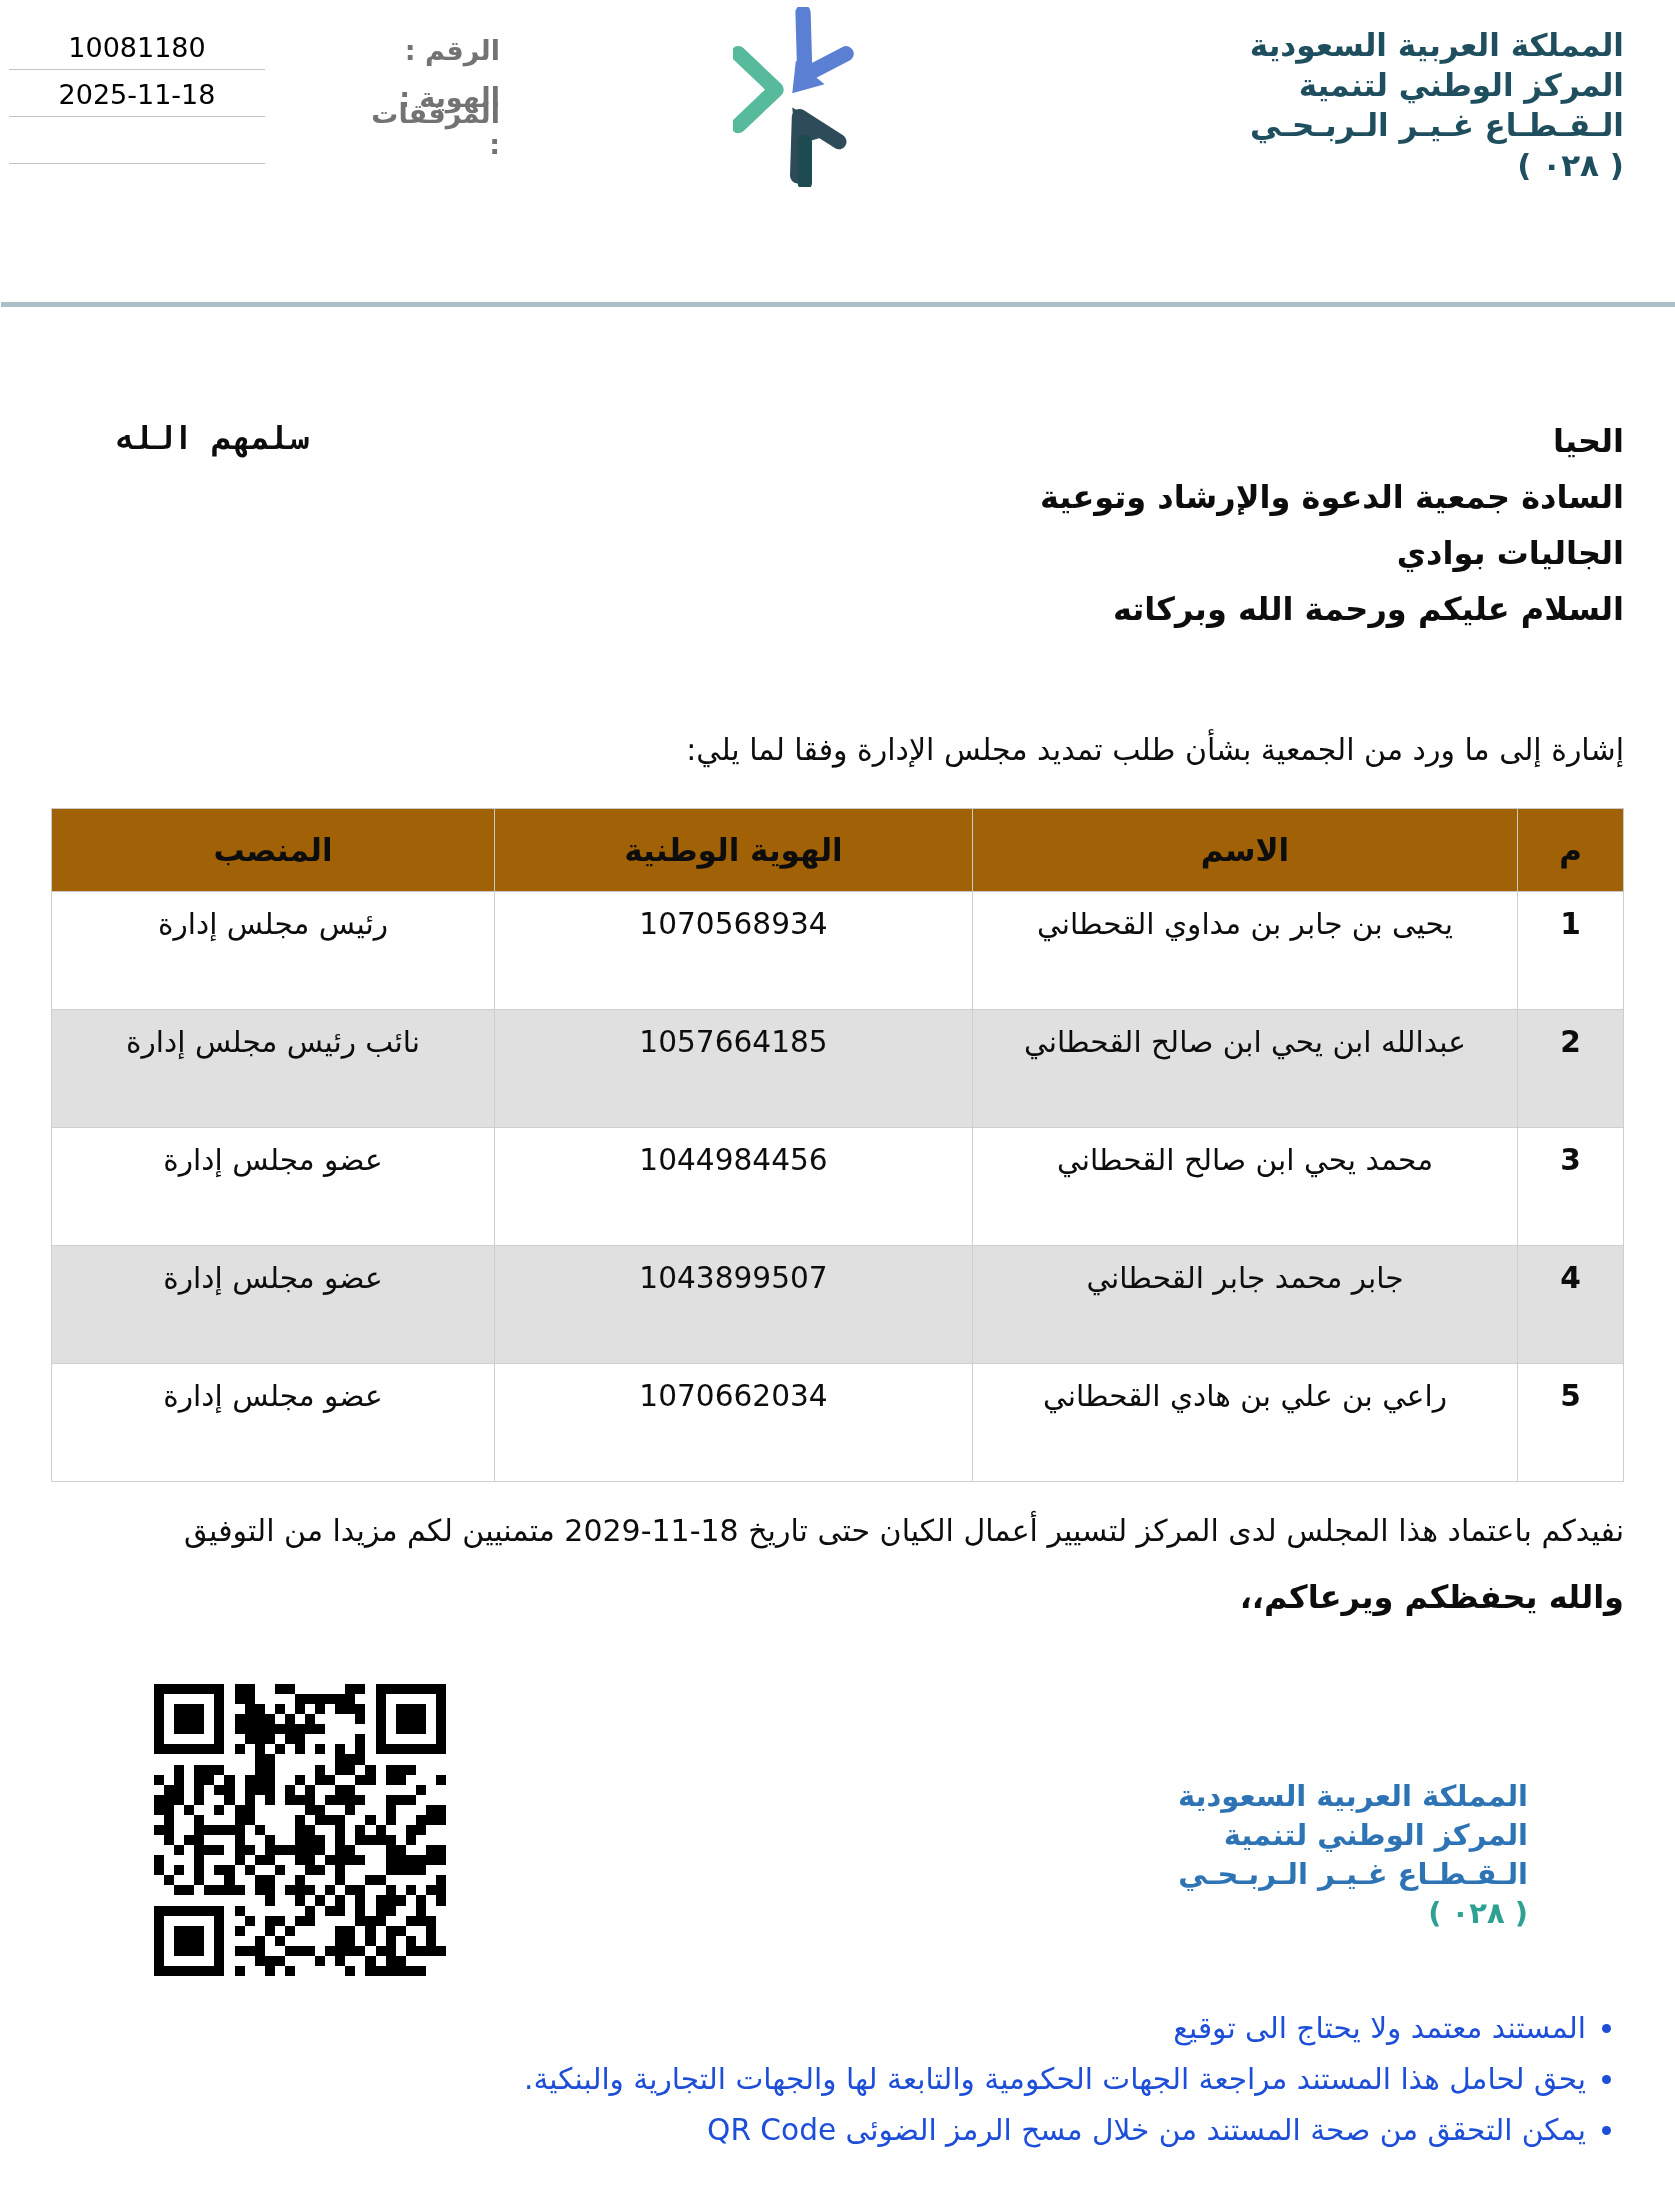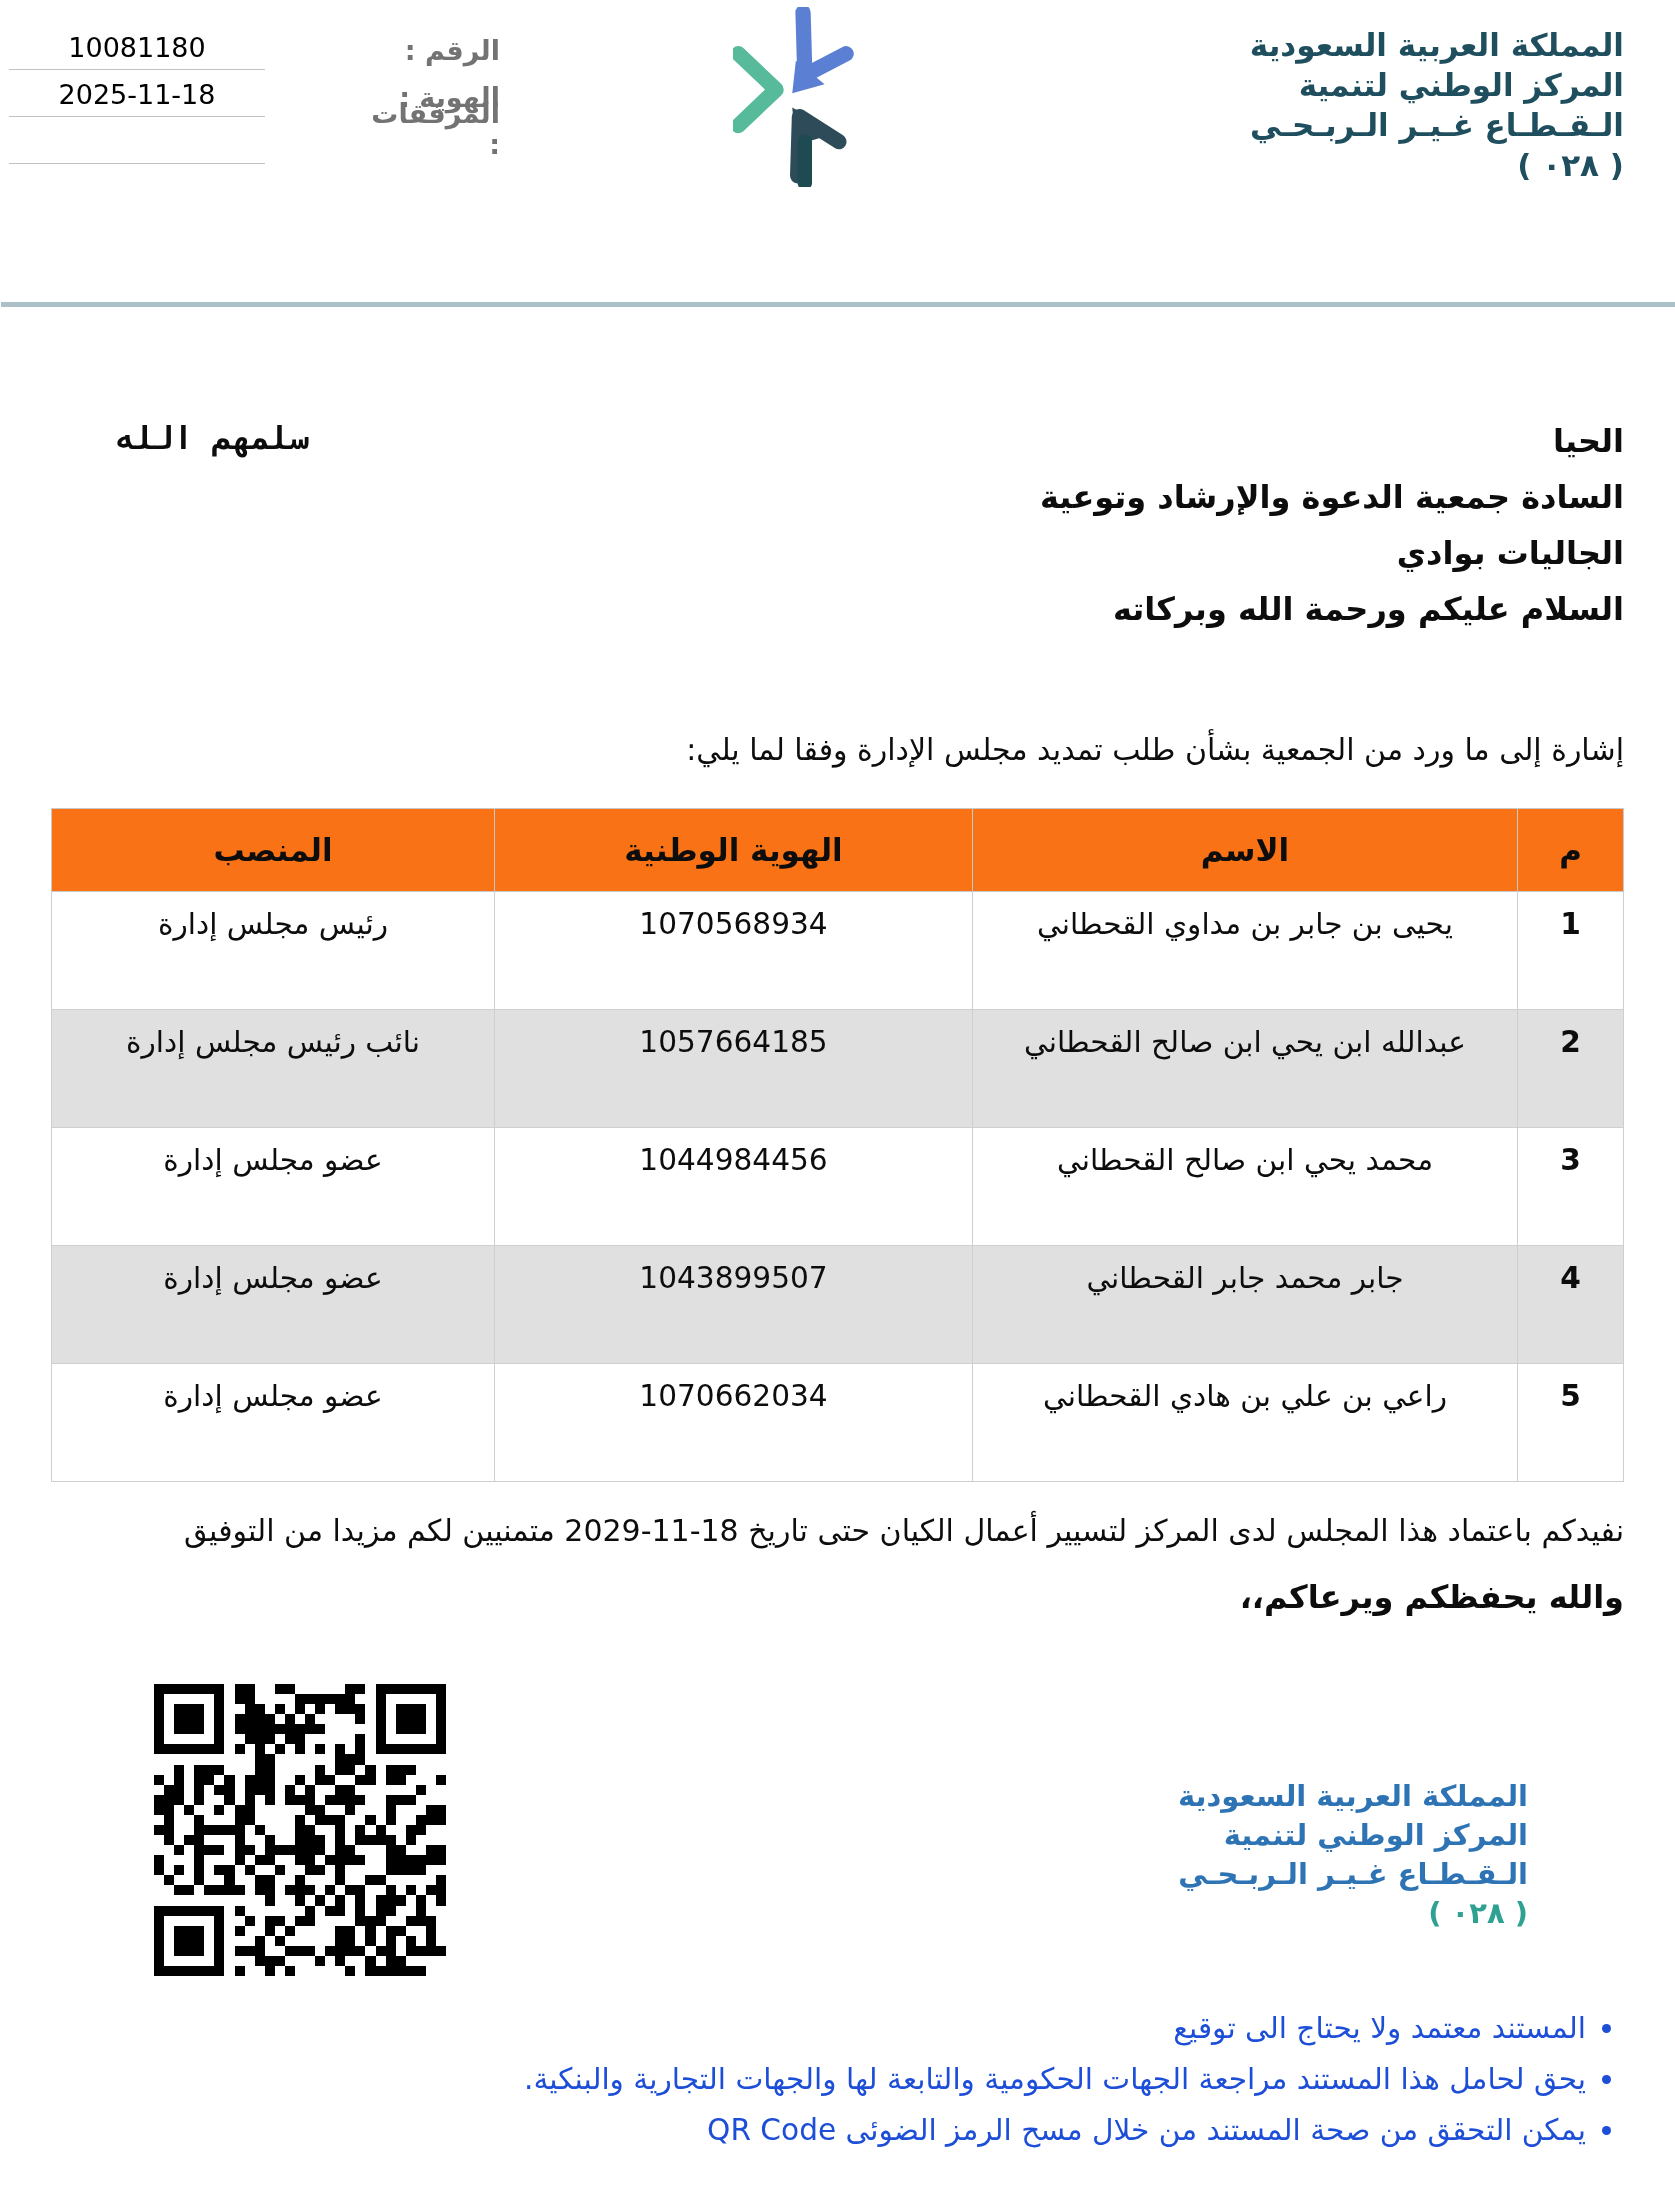--- a/index.html
+++ b/index.html
@@ -44,21 +44,21 @@
   .salutation { white-space:nowrap; margin-left:64px;font-family:Liberation Mono, monospace; }
   .greeting { margin-top:0px; }
 
   .intro { margin-top:95px; font-size:30px; }
 
   
   table.board {
     margin:41px 52px 0; width:1572px; border-collapse:collapse; table-layout:fixed;
   }
   table.board th {
-    background:#f97316; font-weight:bold; font-size:31px;
+    background:#a16207; font-weight:bold; font-size:31px;
     padding:23px 7.2px; text-align:center; border:0.9px solid #C9C9C9;
   }
   table.board td {
     font-size:29.6px; text-align:center; vertical-align:top;
     padding:14.3px 9px; height:118px; border:0.9px solid #CFCFCF; background:#ffffff;
   }
   table.board tr.alt td { background:#E0E0E0; }
   table.board td.col-no { font-weight:bold; }
   col.c-no { width:106px; } col.c-name { width:545px; }
   col.c-id { width:478px; } col.c-pos { width:443px; }

